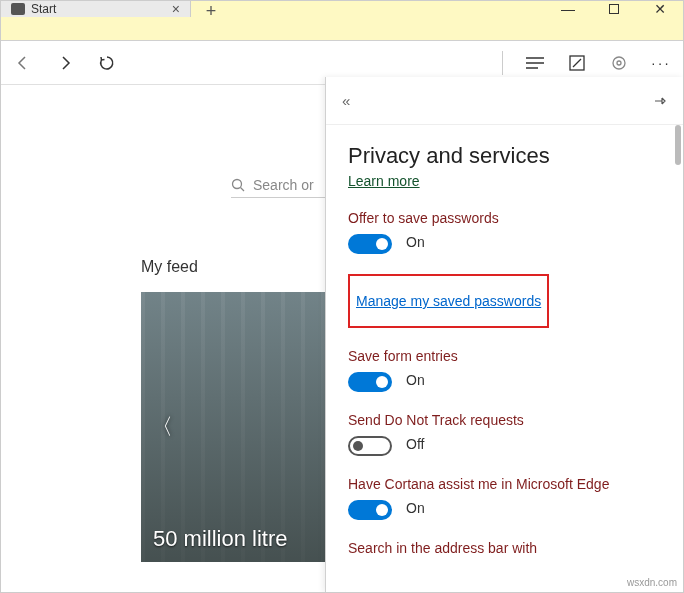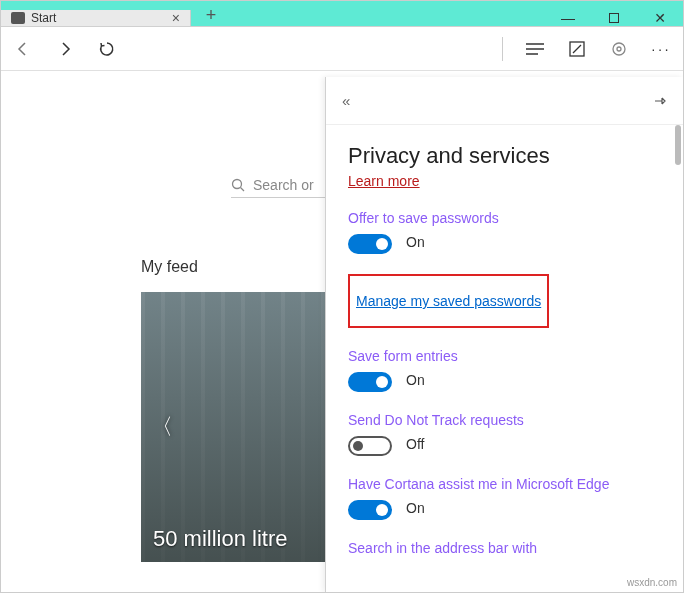--- a/index.html
+++ b/index.html
@@ -1,19 +1,19 @@
 <!DOCTYPE html>
 <html><head>
 <meta charset="utf-8">
 <style>
 * { box-sizing: border-box; margin: 0; padding: 0; font-family: "Segoe UI", Arial, sans-serif; }
 body { width: 684px; height: 593px; background: #fff; position: relative; overflow: hidden; border: 1px solid #ccc; }
 
 
-.titlebar { height: 26px; display: flex; align-items: flex-end; background: #5eead4; border-bottom: 1px solid #d0d0d0; }
+.titlebar { height: 40px; display: flex; align-items: flex-start; background: #fef9c3; border-bottom: 1px solid #d0d0d0; }
 .tab { display: flex; align-items: center; gap: 6px; padding: 0 10px; background: #eaeaea; border-right: 1px solid #ccc; width: 190px; font-size: 12px; color: #333; }
 .tab .fav { width: 14px; height: 12px; background: #555; border-radius: 2px; display:inline-block; }
 .tab .close { margin-left: auto; font-size: 14px; color: #555; cursor: pointer; }
 .newtab { width: 40px; display: flex; align-items: center; justify-content: center; color: #555; font-size: 18px; cursor: pointer; }
 .winctrl { margin-left: auto; display: flex; }
 .winctrl div { width: 46px; display: flex; align-items: center; justify-content: center; font-size: 14px; color: #333; cursor: pointer; }
 .winctrl .sq { width: 10px; height: 10px; border: 1px solid #333; display:inline-block; }
 
 
 .toolbar { height: 44px; display: flex; align-items: center; padding: 0 12px; border-bottom: 1px solid #e0e0e0; gap: 22px; }
@@ -32,23 +32,23 @@
 .feed-tile .arrow { position:absolute; left:10px; top:50%; transform:translateY(-50%); color:#fff; font-size:22px; text-shadow:0 0 4px #000; }
 .feed-tile .caption { position:absolute; left:12px; bottom:10px; color:#fff; font-size:22px; font-weight:300; text-shadow:0 1px 2px rgba(0,0,0,0.7); }
 
 
 .panel { position: absolute; top: 76px; right: 0; bottom: 0; width: 358px; background: #fff; border-left: 1px solid #d0d0d0; box-shadow: -2px 0 6px rgba(0,0,0,0.08); display:flex; flex-direction:column; }
 .panel-head { height: 48px; display:flex; align-items:center; padding:0 16px; gap:14px; color:#666; font-size:15px; border-bottom:1px solid #eee; }
 .panel-head .pin { margin-left:auto; font-size:14px; color:#666; cursor:pointer; }
 .panel-body { flex:1; overflow-y:auto; padding: 18px 22px 10px 22px; position:relative; }
 .panel h2 { font-size: 22px; font-weight: 400; color: #222; }
 .panel .desc { font-size: 13px; color: #555; line-height: 1.35; }
-.panel a.link { color: #b91c1c; text-decoration: underline; font-size: 14px; display:inline-block; }
+.panel a.link { color: #14532d; text-decoration: underline; font-size: 14px; display:inline-block; }
 .setting { margin-top: 20px; }
-.setting-label { font-size: 14px; color: #8b5cf6; margin-bottom: 8px; }
+.setting-label { font-size: 14px; color: #7f1d1d; margin-bottom: 8px; }
 .toggle-row { display:flex; gap: 14px; }
 .toggle { width: 44px; height: 20px; border-radius: 10px; position: relative; cursor:pointer; }
 .toggle.on { background: #0078d7; }
 .toggle.off { background: #fff; border: 2px solid #555; }
 .toggle .knob { position:absolute; width:12px; height:12px; border-radius:50%; top:50%; transform:translateY(-50%); }
 .toggle.on .knob { background:#fff; right:4px; }
 .toggle.off .knob { background:#555; left:3px; width:10px; height:10px; }
 .toggle-state { font-size: 14px; color: #333; }
 .highlight { border: 2px solid #d22; display:inline-block; padding: 16px 6px; }
 .highlight a { color:#0066cc; text-decoration: underline; font-size:14px; }

